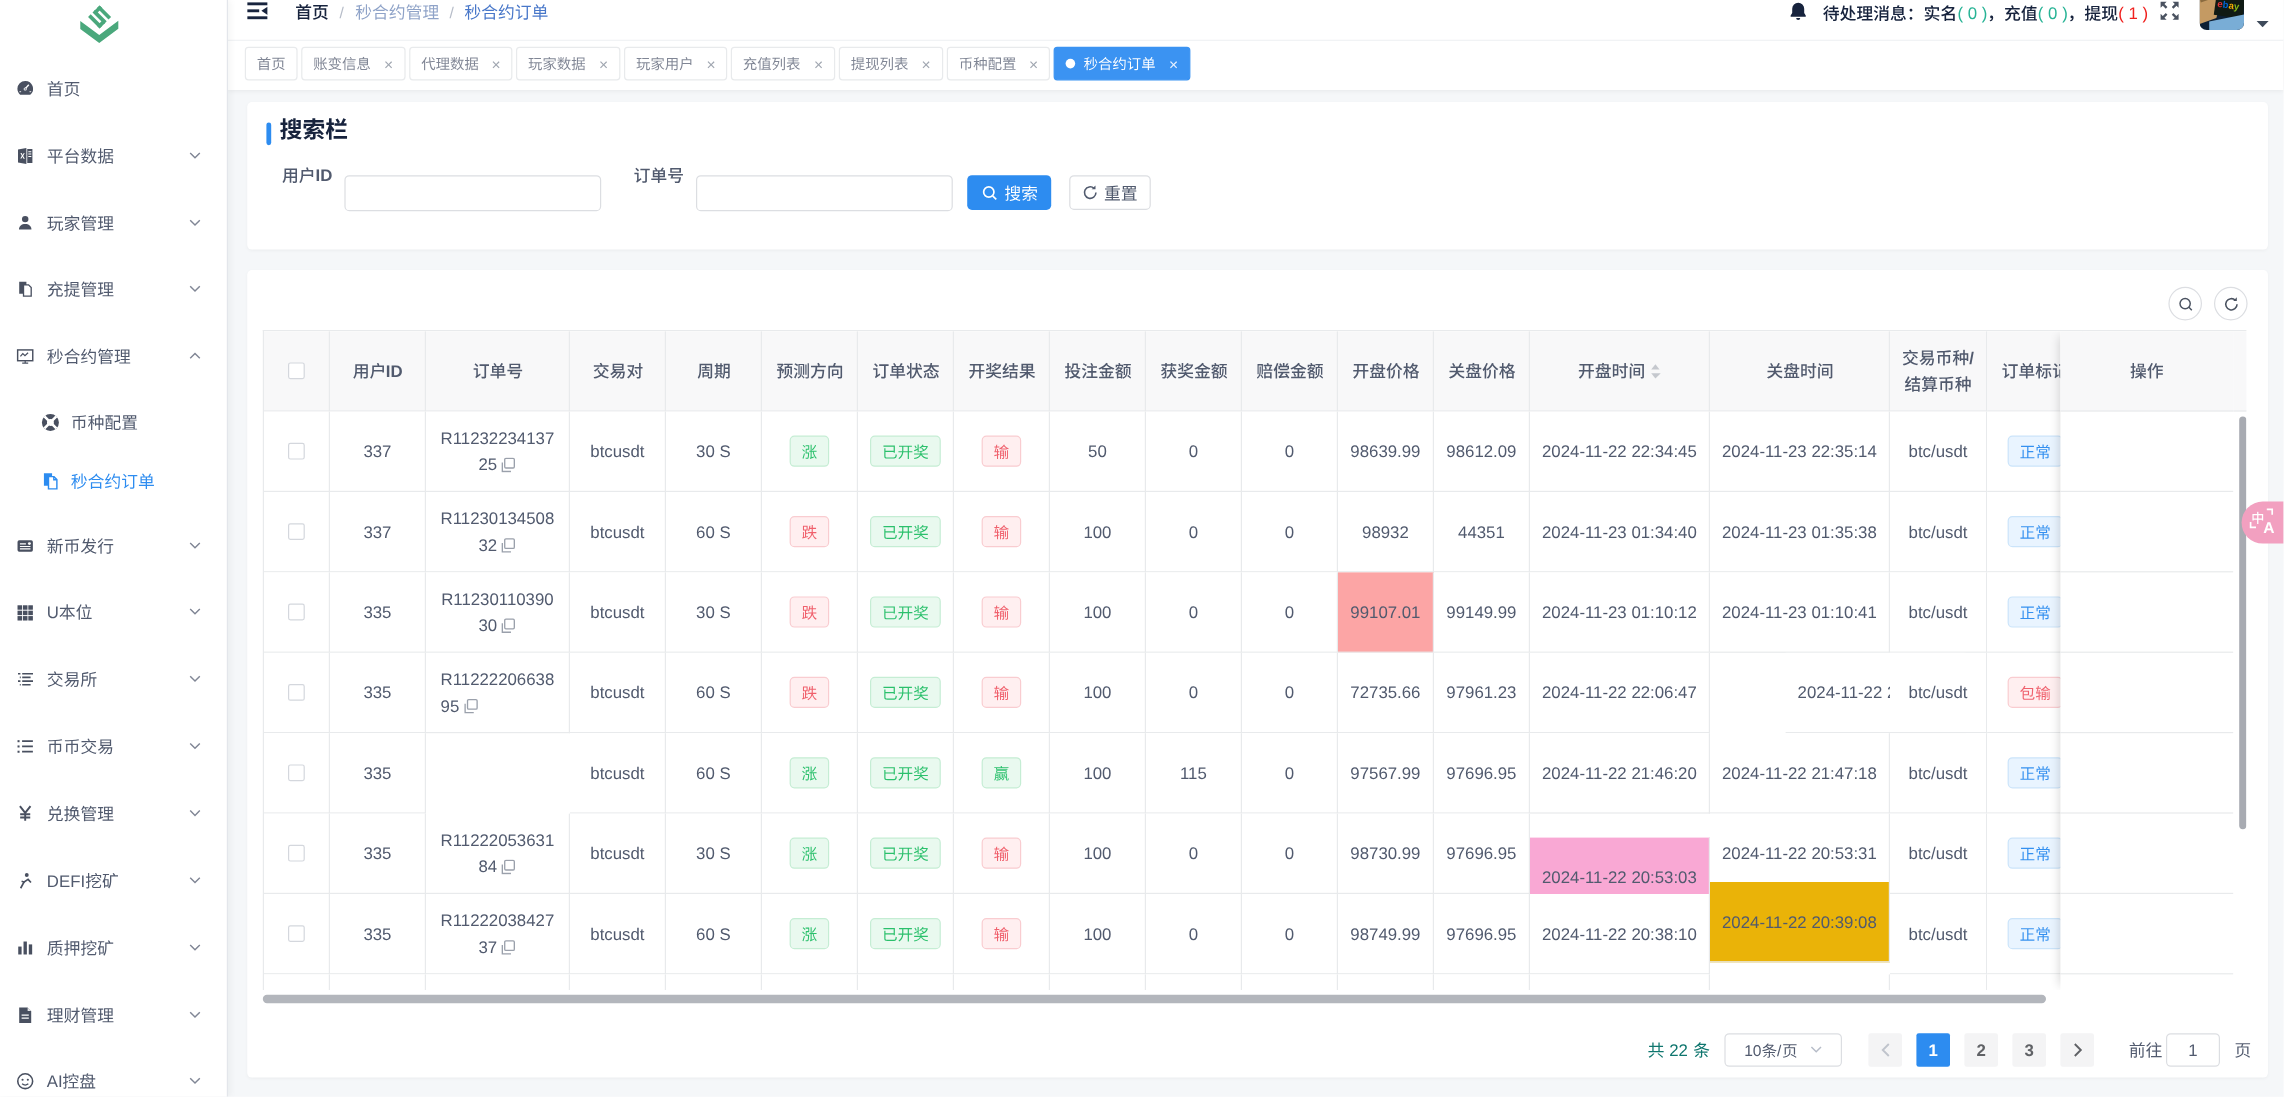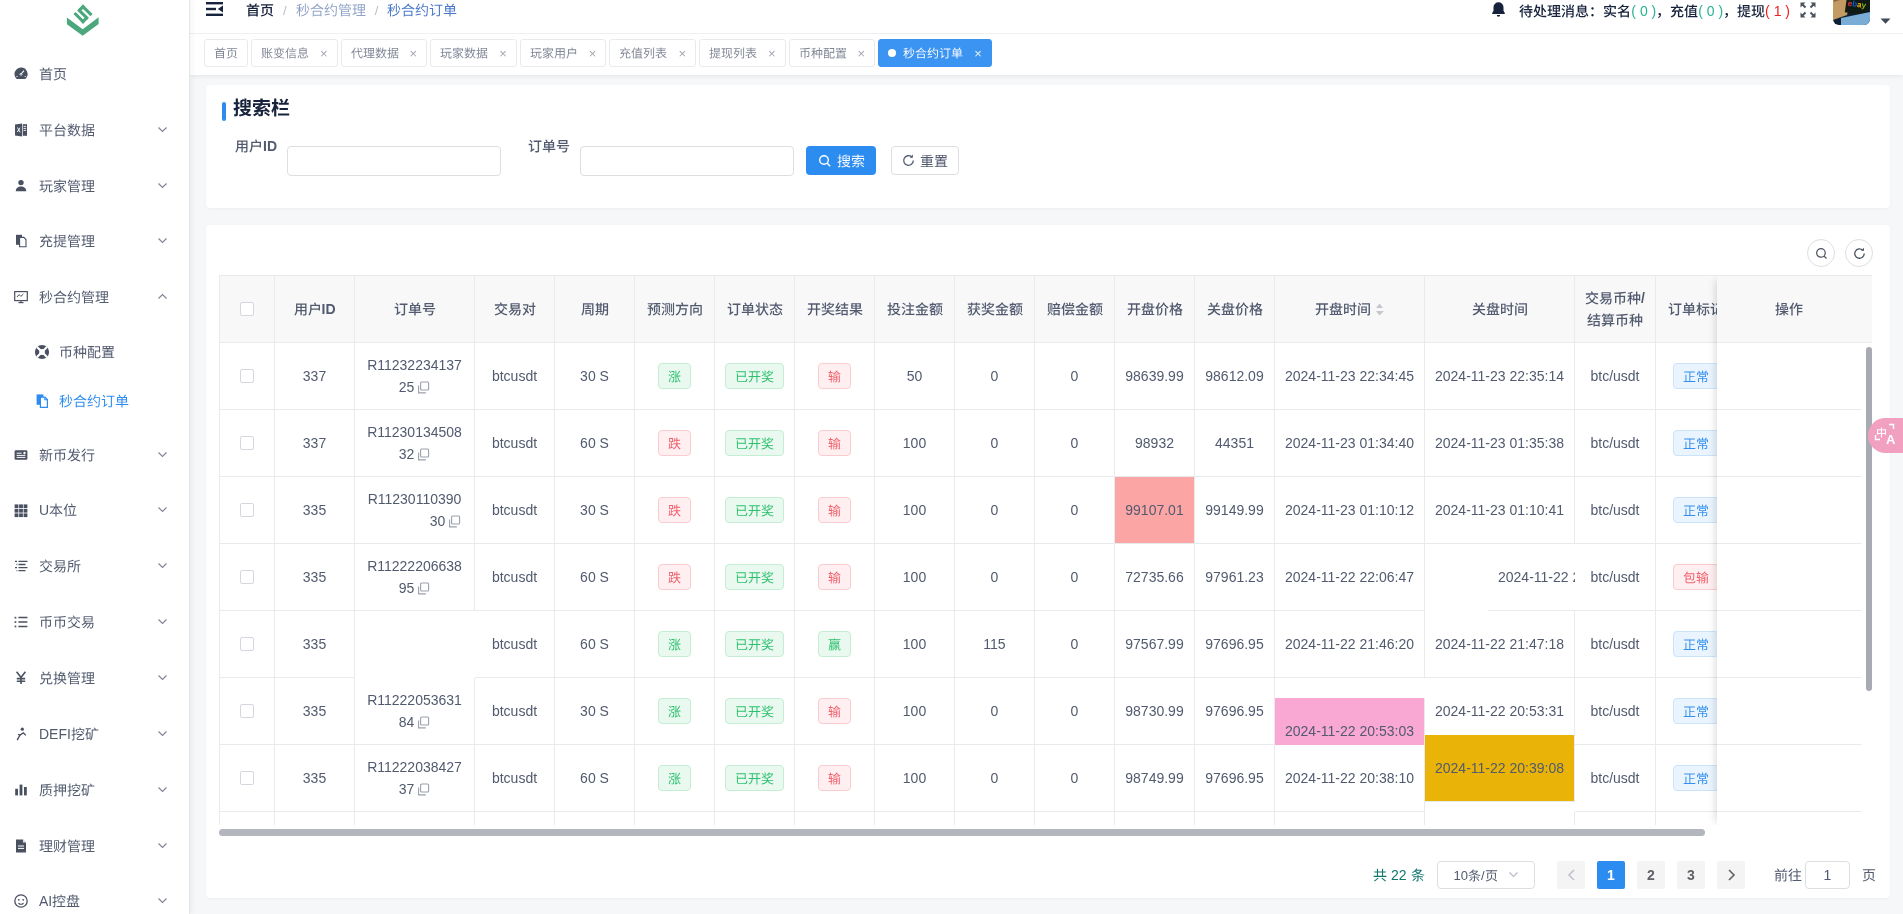--- a/index.html
+++ b/index.html
@@ -795,21 +795,21 @@
           <svg class="cj" width="13" height="13" viewBox="0 -880 1000 1000">
             <use href="#r8F93" x="0"></use>
           </svg>
         </span>
       </div>
       <div class="c" style="left:655px;top:67px;width:80px;height:67px;background:#fff">50</div>
       <div class="c" style="left:735px;top:67px;width:80px;height:67px;background:#fff">0</div>
       <div class="c" style="left:815px;top:67px;width:80px;height:67px;background:#fff">0</div>
       <div class="c" style="left:895px;top:67px;width:80px;height:67px;background:#fff">98639.99</div>
       <div class="c" style="left:975px;top:67px;width:80px;height:67px;background:#fff">98612.09</div>
-      <div class="c" style="left:1055px;top:67px;width:150px;height:67px;background:#fff">2024-11-23 22:34:45</div>
+      <div class="c" style="left:1055px;top:67px;width:150px;height:67px;background:#fff">2024-11-22 22:34:45</div>
       <div class="c" style="left:1205px;top:67px;width:150px;height:67px;background:#fff">2024-11-23 22:35:14</div>
       <div class="c" style="left:1355px;top:67px;width:81px;height:67px;background:#fff">btc/usdt</div>
       <div class="c" style="left:1436px;top:67px;width:80px;height:67px;background:#fff">
         <span class="tag tagb">
           <svg class="cj" width="26" height="13" viewBox="0 -880 2000 1000">
             <use href="#r6B63" x="0"></use>
             <use href="#r5E38" x="1000"></use>
           </svg>
         </span>
       </div>
@@ -862,21 +862,21 @@
             <use href="#r6B63" x="0"></use>
             <use href="#r5E38" x="1000"></use>
           </svg>
         </span>
       </div>
       <div class="c" style="left:0px;top:201px;width:55px;height:67px;background:#fff">
         <span class="cb"></span>
       </div>
       <div class="c" style="left:55px;top:201px;width:80px;height:67px;background:#fff">335</div>
       <div class="c" style="left:135px;top:201px;width:120px;height:67px;background:#fff">
-        <div style="text-align:right;line-height:22px">R11230110390<br>30<svg width="13" height="13" viewBox="0 0 13 13" style="vertical-align:-2px;margin-left:3px">
+        <div style="text-align:center;line-height:22px">R11230110390<br>30<svg width="13" height="13" viewBox="0 0 13 13" style="vertical-align:-2px;margin-left:3px">
             <rect x="3.6" y="1" width="8" height="8" rx="1" fill="none" stroke="#9aa0ab" stroke-width="1.1"></rect>
             <path fill="none" stroke="#9aa0ab" stroke-width="1.1" d="M8.8 11.9H1.6V4.4"></path>
           </svg></div>
       </div>
       <div class="c" style="left:255px;top:201px;width:80px;height:67px;background:#fff">btcusdt</div>
       <div class="c" style="left:335px;top:201px;width:80px;height:67px;background:#fff">30 S</div>
       <div class="c" style="left:415px;top:201px;width:80px;height:67px;background:#fff">
         <span class="tag tagr">
           <svg class="cj" width="13" height="13" viewBox="0 -880 1000 1000">
             <use href="#r8DCC" x="0"></use>
@@ -913,21 +913,21 @@
             <use href="#r6B63" x="0"></use>
             <use href="#r5E38" x="1000"></use>
           </svg>
         </span>
       </div>
       <div class="c" style="left:0px;top:268px;width:55px;height:67px;background:#fff">
         <span class="cb"></span>
       </div>
       <div class="c" style="left:55px;top:268px;width:80px;height:67px;background:#fff">335</div>
       <div class="c" style="left:135px;top:268px;width:120px;height:67px;background:#fff">
-        <div style="text-align:center;line-height:22px">R11222206638<br>95<svg width="13" height="13" viewBox="0 0 13 13" style="vertical-align:-2px;margin-left:3px">
+        <div style="text-align:left;line-height:22px">R11222206638<br>95<svg width="13" height="13" viewBox="0 0 13 13" style="vertical-align:-2px;margin-left:3px">
             <rect x="3.6" y="1" width="8" height="8" rx="1" fill="none" stroke="#9aa0ab" stroke-width="1.1"></rect>
             <path fill="none" stroke="#9aa0ab" stroke-width="1.1" d="M8.8 11.9H1.6V4.4"></path>
           </svg></div>
       </div>
       <div class="c" style="left:255px;top:268px;width:80px;height:67px;background:#fff">btcusdt</div>
       <div class="c" style="left:335px;top:268px;width:80px;height:67px;background:#fff">60 S</div>
       <div class="c" style="left:415px;top:268px;width:80px;height:67px;background:#fff">
         <span class="tag tagr">
           <svg class="cj" width="13" height="13" viewBox="0 -880 1000 1000">
             <use href="#r8DCC" x="0"></use>

